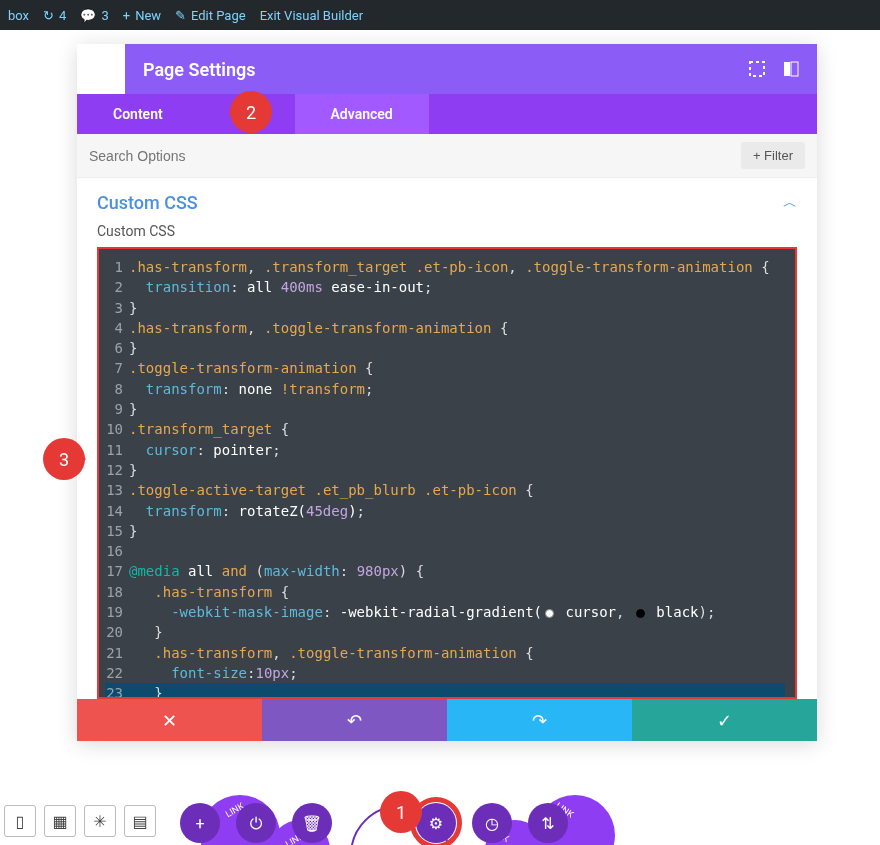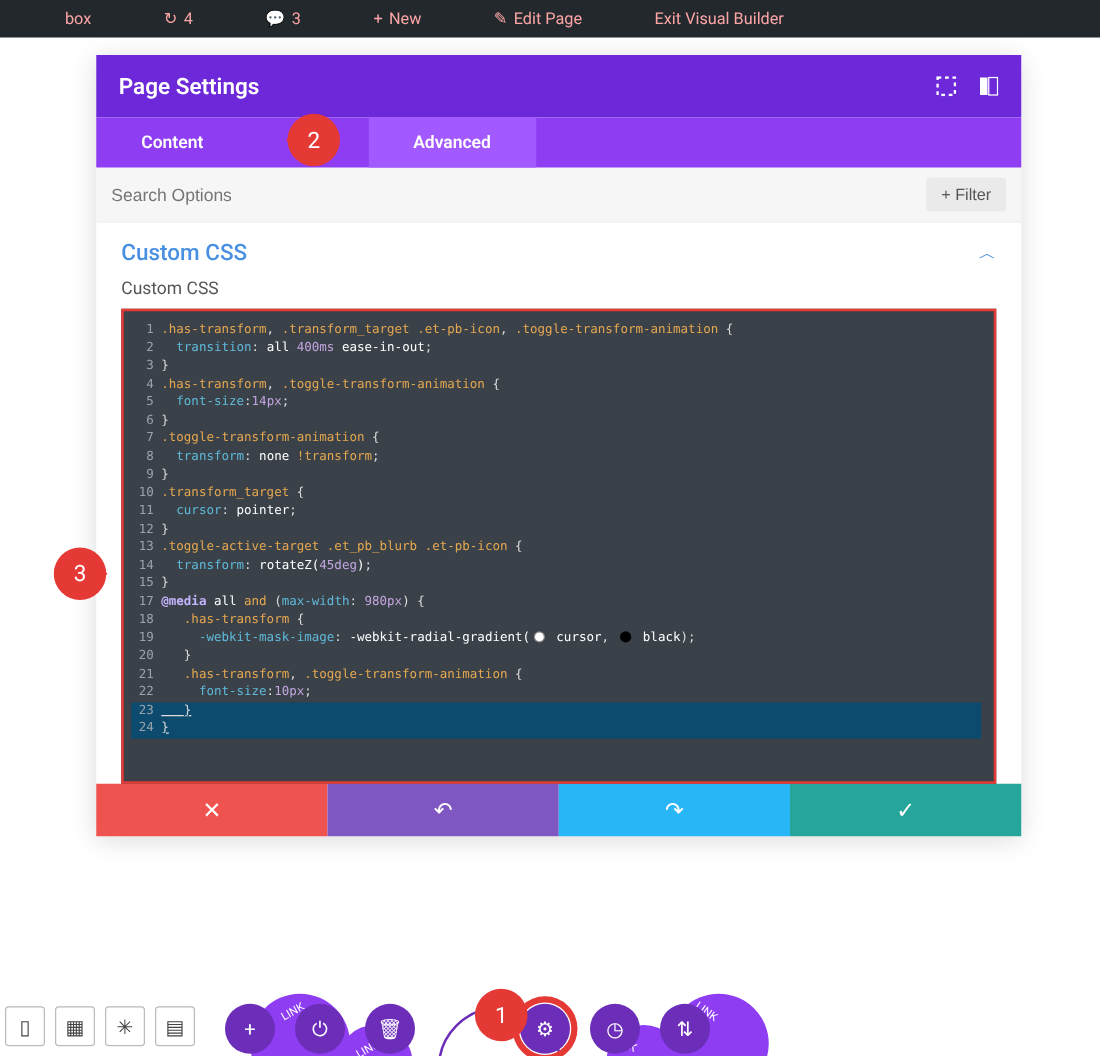--- a/index.html
+++ b/index.html
@@ -1,24 +1,24 @@
 <!DOCTYPE html>
 <html><head>
 <meta charset="utf-8">
 <style>
   * { box-sizing: border-box; margin: 0; padding: 0; }
   body { font-family: -apple-system, BlinkMacSystemFont, "Segoe UI", Roboto, sans-serif; background: #fff; width: 880px; height: 845px; overflow: hidden; position: relative; }
 
   
   .wp-bar { background: #23282d; color: #eee; height: 30px; display: flex; align-items: center; padding: 0 8px; font-size: 13px; gap: 14px; }
-  .wp-bar .item { display: flex; align-items: center; gap: 5px; color: #fca5a5; cursor: pointer; margin-left: 44px; }
+  .wp-bar .item { display: flex; align-items: center; gap: 5px; color: #7dd3fc; cursor: pointer; }
 
   
   .panel { position: absolute; left: 77px; top: 44px; width: 740px; background: #fff; box-shadow: 0 3px 20px rgba(0,0,0,0.15); }
-  .panel-header { background: #6d28d9; color: #fff; height: 50px; display: flex; align-items: center; justify-content: space-between; padding: 0 18px; }
+  .panel-header { background: #8b5cf6; color: #fff; height: 50px; display: flex; align-items: center; justify-content: space-between; padding: 0 18px; margin-left: 48px; }
   .panel-header h2 { font-size: 18px; font-weight: 600; }
   .panel-header .hdr-icons { display: flex; gap: 18px; }
   .hdr-icon { width: 16px; height: 16px; cursor: pointer; }
 
   .tabs { background: #8e3df2; display: flex; align-items: center; height: 40px; position: relative; }
   .tab { color: #fff; font-size: 14px; font-weight: 600; padding: 0 36px; height: 100%; display: flex; align-items: center; cursor: pointer; }
   .tab.active { background: #a259ff; }
 
   .badge2 { position: absolute; left: 153px; top: -3px; background: #e53935; color: #fff; width: 42px; height: 42px; border-radius: 50%; display: flex; align-items: center; justify-content: center; font-size: 18px; font-weight: 400; z-index: 5; }
   .badge2::before { content: ""; position: absolute; left: -10px; top: 12px; border: 9px solid transparent; border-right-color: #e53935; }
@@ -27,30 +27,30 @@
   .search-row input { border: none; background: transparent; font-size: 14px; color: #888; outline: none; width: 60%; }
   .filter-btn { background: #eaeaea; border: none; padding: 6px 12px; font-size: 13px; color: #555; cursor: pointer; border-radius: 3px; }
 
   .section-header { display: flex; justify-content: space-between; align-items: center; padding: 14px 20px 10px; }
   .section-header h3 { color: #4a90e2; font-size: 18px; font-weight: 500; }
   .chevron-up { color: #4a90e2; font-size: 14px; }
 
   .sub-label { color: #555; font-size: 14px; padding: 0 20px 8px; }
 
   .code-wrap { margin: 0 20px 0; position: relative; }
-  .code-box { background: #3a4149; color: #ddd; font-family: "Consolas", "Monaco", monospace; font-size: 10px; padding: 8px 10px 24px 6px; line-height: 1.45; border: 2px solid #e53935; height: 380px; overflow: hidden; }
+  .code-box { background: #3a4149; color: #ddd; font-family: "Consolas", "Monaco", monospace; font-size: 14px; padding: 8px 10px 24px 6px; line-height: 1.45; border: 2px solid #e53935; height: 452px; overflow: hidden; }
   .code-line { white-space: pre; }
   .ln { display: inline-block; width: 18px; text-align: right; color: #9aa3ab; margin-right: 6px; }
   .sel { color: #e6a84f; }
   .prop { color: #5fbadb; }
   .val { color: #fff; }
   .num { color: #c3a6e0; text-align: center; }
   .kw { color: #e6a84f; }
   .pn { color: #ddd; }
-  .at { color: #c4b5fd; font-weight: 700; margin-top: 20px; }
+  .at { color: #14b8a6; font-weight: 400; margin-top: 20px; }
   .circ { display: inline-block; width: 9px; height: 9px; border-radius: 50%; border: 1px solid #888; background: #fff; vertical-align: middle; margin: 0 3px; }
   .circ.black { background: #000; border-color: #000; }
   .hl-line { background: #0c4a6e; display: block; text-decoration: underline; }
 
   .badge3 { position: absolute; left: 43px; top: 438px; background: #e53935; color: #fff; width: 42px; height: 42px; border-radius: 50%; display: flex; align-items: center; justify-content: center; font-size: 18px; z-index: 5; }
   .badge3::after { content: ""; position: absolute; right: -10px; top: 12px; border: 9px solid transparent; border-left-color: #e53935; }
 
   .action-bar { display: flex; height: 42px; }
   .action-bar .ab { flex: 1; display: flex; align-items: center; justify-content: center; color: #fff; font-size: 18px; cursor: pointer; }
   .ab.cancel { background: #ef5350; }
@@ -134,31 +134,31 @@
   </div>
 
   <div class="sub-label">Custom CSS</div>
 
   <div class="code-wrap">
     <div class="code-box" id="code-box">
         <div class="code-line"><span class="ln">1</span><span class="sel">.has-transform</span><span class="pn">, </span><span class="sel">.transform_target</span> <span class="sel">.et-pb-icon</span><span class="pn">, </span><span class="sel">.toggle-transform-animation</span> <span class="pn">{</span></div>
         <div class="code-line"><span class="ln">2</span>  <span class="prop">transition</span><span class="pn">: </span><span class="val">all </span><span class="num">400ms</span> <span class="val">ease-in-out</span><span class="pn">;</span></div>
         <div class="code-line"><span class="ln">3</span><span class="pn">}</span></div>
         <div class="code-line"><span class="ln">4</span><span class="sel">.has-transform</span><span class="pn">, </span><span class="sel">.toggle-transform-animation</span> <span class="pn">{</span></div>
-        <div class="code-line"><span class="ln">5</span>  <span class="prop">font-size</span><span class="pn">:</span><span class="num">14px</span><span class="pn">;</span></div>
         <div class="code-line"><span class="ln">6</span><span class="pn">}</span></div>
         <div class="code-line"><span class="ln">7</span><span class="sel">.toggle-transform-animation</span> <span class="pn">{</span></div>
         <div class="code-line"><span class="ln">8</span>  <span class="prop">transform</span><span class="pn">: </span><span class="val">none </span><span class="kw">!transform</span><span class="pn">;</span></div>
         <div class="code-line"><span class="ln">9</span><span class="pn">}</span></div>
         <div class="code-line"><span class="ln">10</span><span class="sel">.transform_target</span> <span class="pn">{</span></div>
         <div class="code-line"><span class="ln">11</span>  <span class="prop">cursor</span><span class="pn">: </span><span class="val">pointer</span><span class="pn">;</span></div>
         <div class="code-line"><span class="ln">12</span><span class="pn">}</span></div>
         <div class="code-line"><span class="ln">13</span><span class="sel">.toggle-active-target</span> <span class="sel">.et_pb_blurb</span> <span class="sel">.et-pb-icon</span> <span class="pn">{</span></div>
         <div class="code-line"><span class="ln">14</span>  <span class="prop">transform</span><span class="pn">: </span><span class="val">rotateZ(</span><span class="num">45deg</span><span class="val">)</span><span class="pn">;</span></div>
         <div class="code-line"><span class="ln">15</span><span class="pn">}</span></div>
+        <div class="code-line"><span class="ln">16</span></div>
         <div class="code-line"><span class="ln">17</span><span class="at">@media</span> <span class="val">all </span><span class="kw">and</span> <span class="pn">(</span><span class="prop">max-width</span><span class="pn">: </span><span class="num">980px</span><span class="pn">) {</span></div>
         <div class="code-line"><span class="ln">18</span>   <span class="sel">.has-transform</span> <span class="pn">{</span></div>
         <div class="code-line"><span class="ln">19</span>     <span class="prop">-webkit-mask-image</span><span class="pn">: </span><span class="val">-webkit-radial-gradient(</span><span class="circ"></span> <span class="val">cursor</span><span class="pn">, </span><span class="circ black"></span> <span class="val">black</span><span class="pn">);</span></div>
         <div class="code-line"><span class="ln">20</span>   <span class="pn">}</span></div>
         <div class="code-line"><span class="ln">21</span>   <span class="sel">.has-transform</span><span class="pn">, </span><span class="sel">.toggle-transform-animation</span> <span class="pn">{</span></div>
         <div class="code-line"><span class="ln">22</span>     <span class="prop">font-size</span><span class="pn">:</span><span class="num">10px</span><span class="pn">;</span></div>
         <div class="code-line hl-line"><span class="ln">23</span>   <span class="pn">}</span></div>
         <div class="code-line hl-line"><span class="ln">24</span><span class="pn">}</span></div>
       </div>
   </div>

